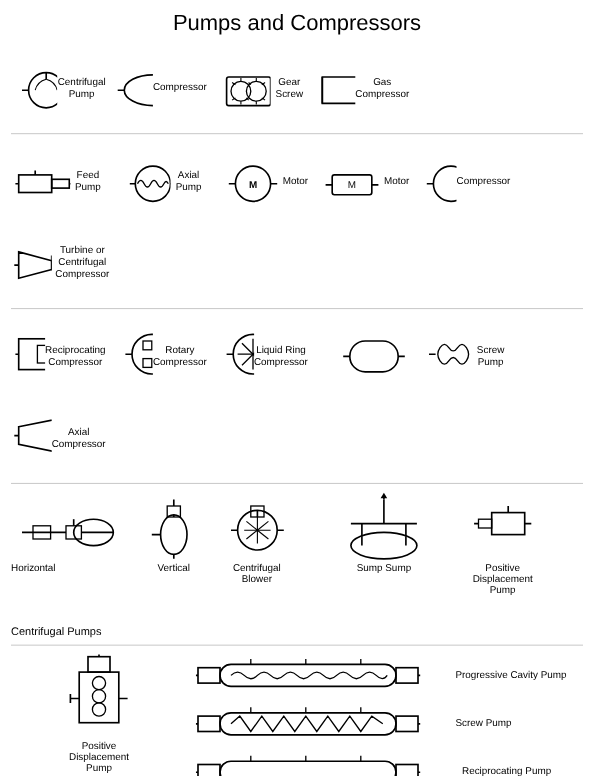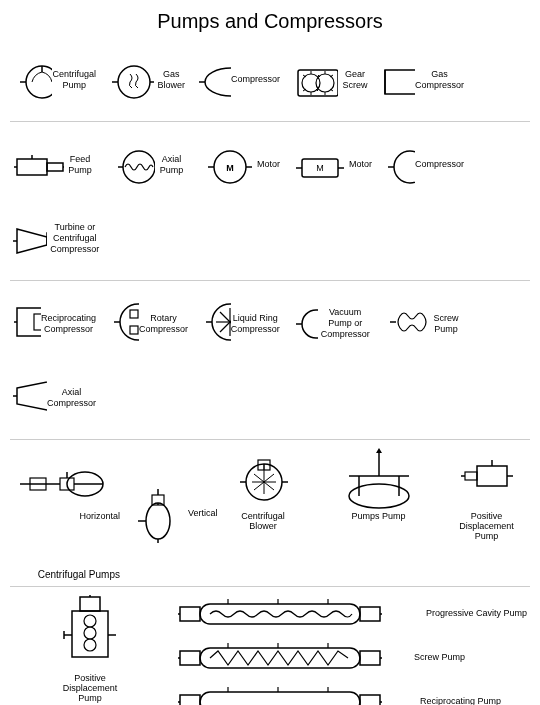--- a/index.html
+++ b/index.html
@@ -87,30 +87,20 @@
         <circle cx="30" cy="26" r="16" fill="none" stroke="#000" stroke-width="1.5"></circle>
         <path d="M30 10 L30 16" stroke="#000" stroke-width="1.5"></path>
         <path d="M14 26 L8 26" stroke="#000" stroke-width="1.5"></path>
         <path d="M46 26 L52 26" stroke="#000" stroke-width="1.5"></path>
         <path d="M30 16 Q22 18 20 26" stroke="#000" stroke-width="1" fill="none"></path>
         <path d="M30 16 Q38 18 40 26" stroke="#000" stroke-width="1" fill="none"></path>
       </svg>
       <span class="label">Centrifugal Pump</span>
     </div>
 
-    <div class="symbol-cell">
-      <svg width="70" height="45">
-        <circle cx="30" cy="26" r="16" fill="none" stroke="#000" stroke-width="1.5"></circle>
-        <path d="M14 26 L8 26" stroke="#000" stroke-width="1.5"></path>
-        <path d="M46 26 L52 26" stroke="#000" stroke-width="1.5"></path>
-        <path d="M26 18 Q30 22 26 26 Q24 30 28 32" stroke="#000" stroke-width="1" fill="none"></path>
-        <path d="M32 18 Q36 22 32 26 Q30 30 34 32" stroke="#000" stroke-width="1" fill="none"></path>
-      </svg>
-      <span class="label">Gas Blower</span>
-    </div>
 
     <div class="symbol-cell">
       <svg width="70" height="45">
         <ellipse cx="35" cy="26" rx="26" ry="14" fill="none" stroke="#000" stroke-width="1.5"></ellipse>
         <path d="M9 26 L3 26" stroke="#000" stroke-width="1.5"></path>
         <path d="M61 26 L67 26" stroke="#000" stroke-width="1.5"></path>
       </svg>
       <span class="label">Compressor</span>
     </div>
 
@@ -259,22 +249,20 @@
       <span class="label">Liquid Ring
 Compressor</span>
     </div>
 
     <div class="symbol-cell">
       <svg width="68" height="52">
         <rect x="14" y="14" width="44" height="28" rx="14" fill="none" stroke="#000" stroke-width="1.5"></rect>
         <line x1="14" y1="28" x2="8" y2="28" stroke="#000" stroke-width="1.5"></line>
         <line x1="58" y1="28" x2="64" y2="28" stroke="#000" stroke-width="1.5"></line>
       </svg>
-      <span class="label">Vacuum Pump
-or Compressor</span>
     </div>
 
     <div class="symbol-cell">
       <svg width="68" height="52">
         <path d="M20 20 Q24 14 28 20 Q32 26 36 20 Q40 14 44 20 Q48 26 44 32 Q40 38 36 32 Q32 26 28 32 Q24 38 20 32 Q16 26 20 20Z" fill="none" stroke="#000" stroke-width="1.2"></path>
         <line x1="16" y1="26" x2="10" y2="26" stroke="#000" stroke-width="1.5"></line>
         <line x1="52" y1="26" x2="58" y2="26" stroke="#000" stroke-width="1.5"></line>
       </svg>
       <span class="label">Screw Pump</span>
     </div>
@@ -290,40 +278,40 @@
         <polygon points="55,8 51,6 53,10" fill="#000"></polygon>
       </svg>
       <span class="label">Axial Compressor</span>
     </div>
   </div>
 
   <hr class="divider">
 
   <div style="display:flex; gap:8px; margin-bottom:6px;">
 
-    <div style="display:flex;flex-direction:column;align-items:flex-end;">
+    <div style="display:flex;flex-direction:column;align-items:flex-start;">
       <svg width="110" height="65">
 
         <ellipse cx="75" cy="38" rx="18" ry="12" fill="none" stroke="#000" stroke-width="1.5"></ellipse>
         <rect x="50" y="32" width="14" height="12" fill="none" stroke="#000" stroke-width="1.2"></rect>
         <line x1="57" y1="32" x2="57" y2="26" stroke="#000" stroke-width="1.5"></line>
         <line x1="64" y1="38" x2="93" y2="38" stroke="#000" stroke-width="1.5"></line>
         <line x1="50" y1="38" x2="10" y2="38" stroke="#000" stroke-width="1.5"></line>
 
         <line x1="10" y1="38" x2="10" y2="38" stroke="#000" stroke-width="1.5"></line>
 
         <rect x="20" y="32" width="16" height="12" fill="none" stroke="#000" stroke-width="1.2"></rect>
       </svg>
       <div style="display:flex;gap:18px;">
         <span class="label" style="font-size:9px;">Horizontal</span>
       </div>
       <span class="label" style="font-size:10px;margin-top:48px;">Centrifugal Pumps</span>
     </div>
 
-    <div style="display:flex;flex-direction:row;align-items:center;">
+    <div style="display:flex;flex-direction:column;align-items:center;">
       <svg width="60" height="65">
         <ellipse cx="30" cy="40" rx="12" ry="18" fill="none" stroke="#000" stroke-width="1.5"></ellipse>
         <rect x="24" y="14" width="12" height="10" fill="none" stroke="#000" stroke-width="1.2"></rect>
         <line x1="30" y1="24" x2="30" y2="22" stroke="#000" stroke-width="1.5"></line>
         <line x1="30" y1="14" x2="30" y2="8" stroke="#000" stroke-width="1.5"></line>
         <line x1="30" y1="58" x2="30" y2="62" stroke="#000" stroke-width="1.5"></line>
         <line x1="18" y1="40" x2="10" y2="40" stroke="#000" stroke-width="1.5"></line>
       </svg>
       <span class="label" style="font-size:9px;">Vertical</span>
     </div>
@@ -359,21 +347,21 @@
         <line x1="90" y1="30" x2="90" y2="42" stroke="#000" stroke-width="1.5"></line>
 
         <ellipse cx="70" cy="50" rx="30" ry="12" fill="none" stroke="#000" stroke-width="1.5"></ellipse>
 
         <line x1="50" y1="42" x2="50" y2="50" stroke="#000" stroke-width="1.5"></line>
         <line x1="90" y1="42" x2="90" y2="50" stroke="#000" stroke-width="1.5"></line>
 
         <line x1="70" y1="8" x2="70" y2="4" stroke="#000" stroke-width="1.5"></line>
         <polygon points="70,2 67,7 73,7" fill="#000"></polygon>
       </svg>
-      <span class="label" style="font-size:9px;">Pumps Pump</span>
+      <span class="label" style="font-size:9px;">Sump Sump</span>
     </div>
 
     <div style="display:flex;flex-direction:column;align-items:center;">
       <svg width="60" height="65">
         <rect x="20" y="20" width="30" height="20" fill="none" stroke="#000" stroke-width="1.5"></rect>
         <rect x="8" y="26" width="12" height="8" fill="none" stroke="#000" stroke-width="1.2"></rect>
         <line x1="8" y1="30" x2="4" y2="30" stroke="#000" stroke-width="1.5"></line>
         <line x1="50" y1="30" x2="56" y2="30" stroke="#000" stroke-width="1.5"></line>
         <line x1="35" y1="20" x2="35" y2="14" stroke="#000" stroke-width="1.5"></line>
       </svg>
@@ -419,21 +407,21 @@
           <line x1="26" y1="30" x2="18" y2="30" stroke="#000" stroke-width="1.5"></line>
           <line x1="18" y1="26" x2="18" y2="34" stroke="#000" stroke-width="1.5"></line>
           <line x1="54" y1="30" x2="62" y2="30" stroke="#000" stroke-width="1.5"></line>
         </svg>
 
       </div>
     </div>
 
     <div class="bottom-right">
 
-      <div style="display:flex;align-items:center;gap:18px;">
+      <div style="display:flex;align-items:center;gap:6px;">
         <svg width="230" height="40">
 
           <rect x="2" y="14" width="20" height="14" fill="none" stroke="#000" stroke-width="1.5"></rect>
 
           <rect x="22" y="11" width="160" height="20" rx="10" fill="none" stroke="#000" stroke-width="1.5"></rect>
 
           <path d="M32 21 Q38 15 44 21 Q50 27 56 21 Q62 15 68 21 Q74 27 80 21 Q86 15 92 21 Q98 27 104 21 Q110 15 116 21 Q122 27 128 21 Q134 15 140 21 Q146 27 152 21 Q158 15 164 21 Q170 27 174 21" stroke="#000" stroke-width="1.2" fill="none"></path>
 
           <rect x="182" y="14" width="20" height="14" fill="none" stroke="#000" stroke-width="1.5"></rect>
 

